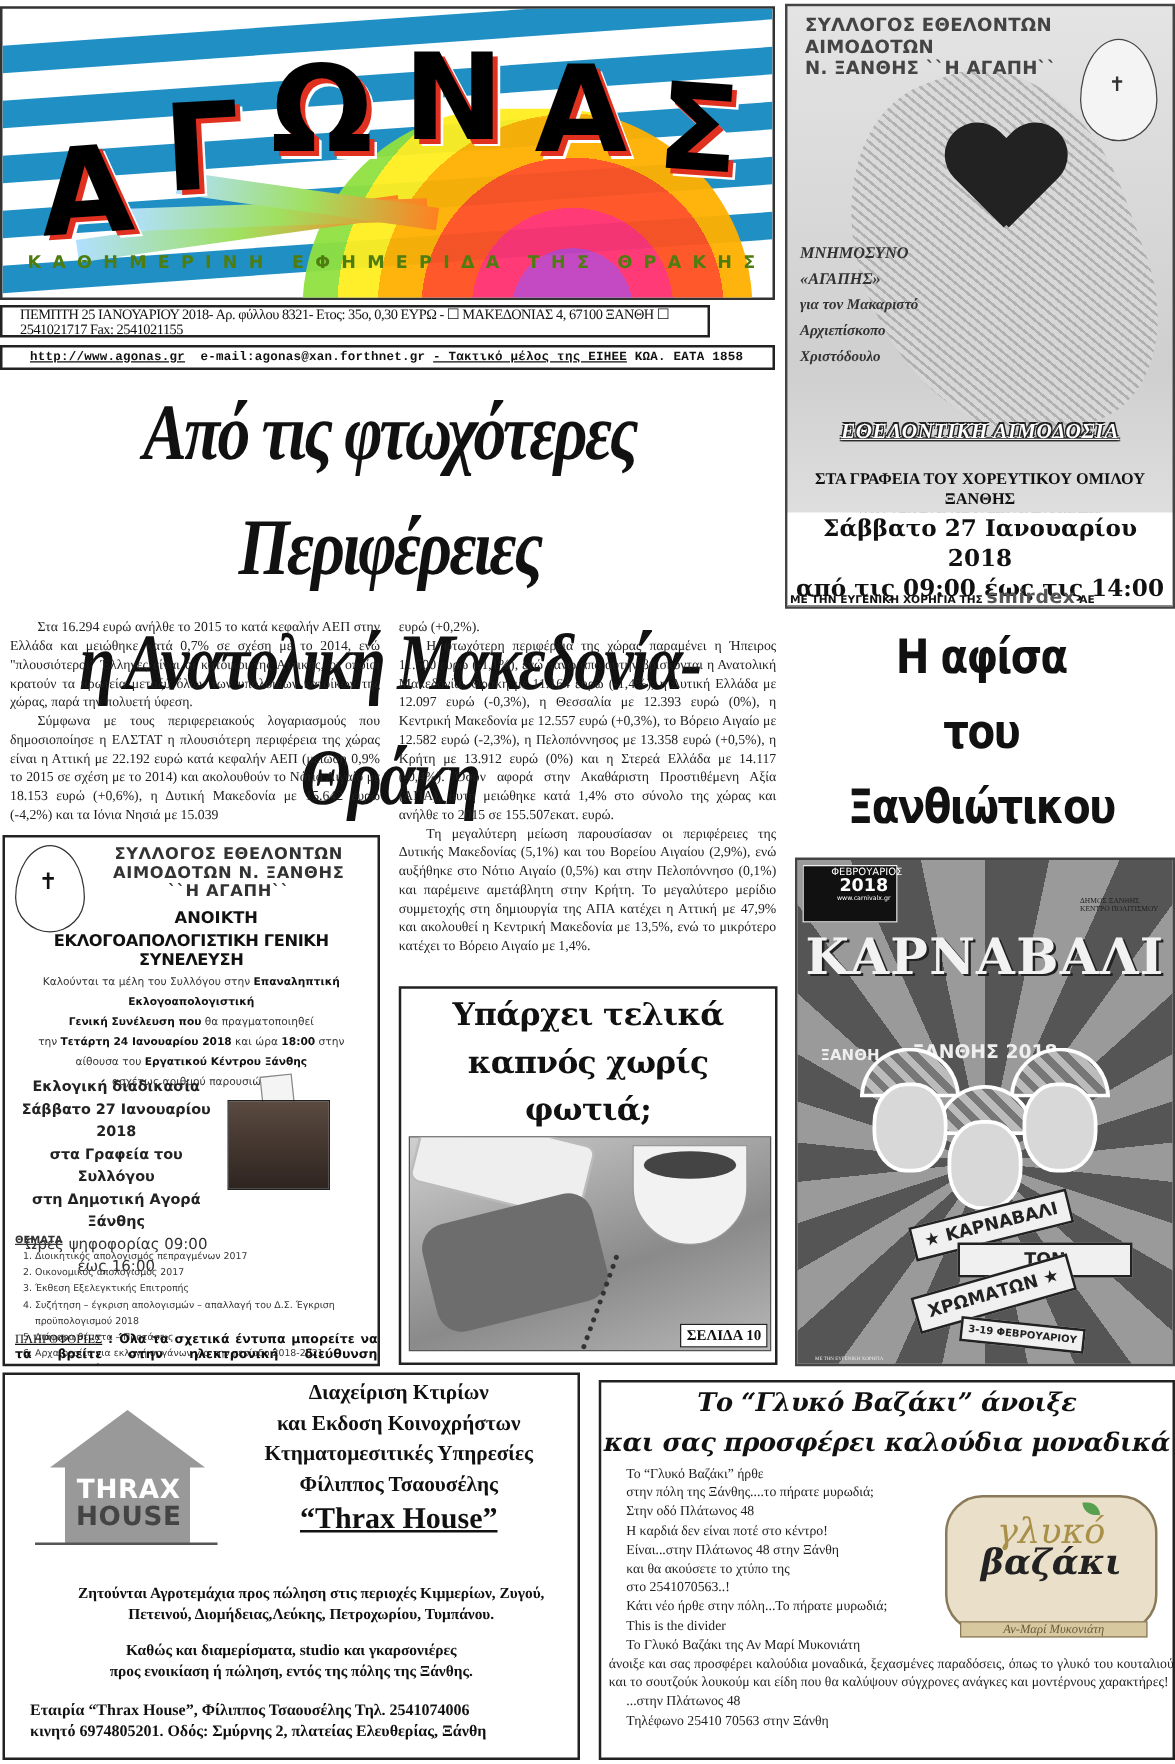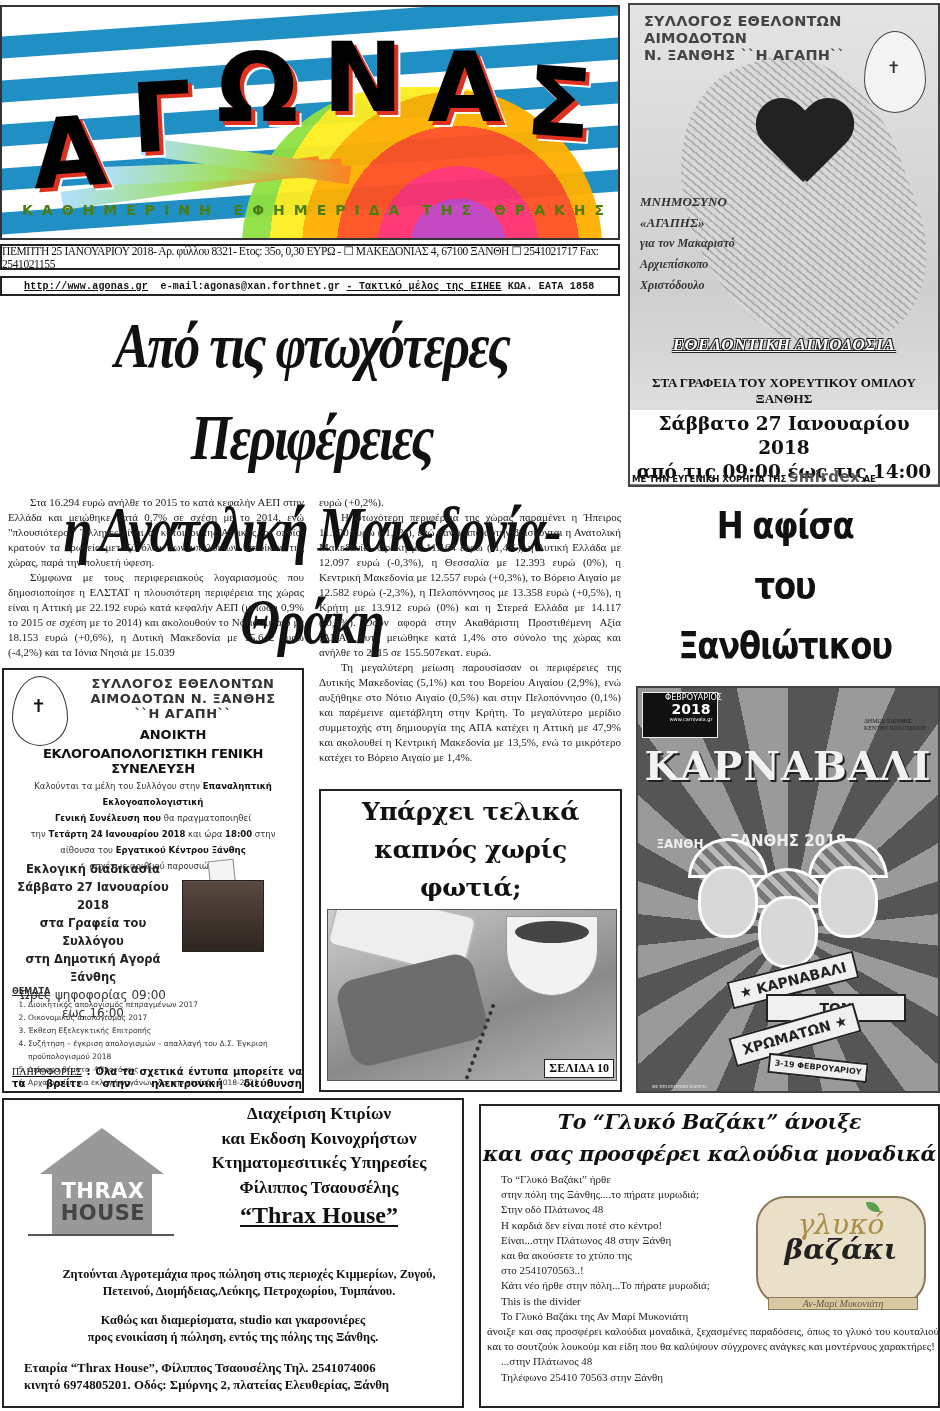--- a/index.html
+++ b/index.html
@@ -14,21 +14,21 @@
   #masthead .beam { position: absolute; height: 18px; background: linear-gradient(90deg, #b0e0ff, #a0e060, #ff8020); transform-origin: left center; }
   #masthead .title { position: absolute; left: 30px; top: 10px; width: 560px; display: flex; justify-content: space-between; font-family: "DejaVu Sans", sans-serif; font-weight: 900; font-size: 96px; color: #000; text-shadow: 4px 4px 0 #e03020, 6px 6px 0 #fff; }
   #masthead .title span:nth-child(1){ transform: translateY(80px) rotate(-4deg); }
   #masthead .title span:nth-child(2){ transform: translateY(45px) rotate(-3deg); }
   #masthead .title span:nth-child(3){ transform: translateY(15px); }
   #masthead .title span:nth-child(4){ transform: translateY(5px); }
   #masthead .title span:nth-child(5){ transform: translateY(15px); }
   #masthead .title span:nth-child(6){ transform: translateY(30px) rotate(4deg); }
   #masthead .subtitle { position: absolute; left: 20px; bottom: 20px; width: 580px; font-family: "DejaVu Sans", sans-serif; font-weight: 900; font-size: 14px; letter-spacing: 9px; color: #4d7c0f; white-space: nowrap; }
 
-  #issue-bar { left: 0; top: 244px; width: 620px; height: 26px; border: 2px solid #222; font-size: 11.5px; display: flex; align-items: center; letter-spacing: -0.4px; }
+  #issue-bar { left: 0; top: 244px; width: 568px; height: 26px; border: 2px solid #222; font-size: 11.5px; display: flex; align-items: center; padding-left: 14px; letter-spacing: -0.4px; }
   #url-bar { left: 0; top: 276px; width: 620px; height: 20px; border: 2px solid #222; font-size: 10px; font-weight: bold; display: flex; align-items: center; padding-left: 22px; font-family: "Liberation Mono", monospace; letter-spacing: 0.2px; }
   #url-bar .u { text-decoration: underline; }
 
   
   #headline { left: 0; top: 300px; width: 625px; font-family: "Liberation Serif", serif; font-style: italic; font-weight: bold; font-size: 64px; line-height: 92px; text-align: center; letter-spacing: -2.5px; transform: scaleX(0.82); transform-origin: left top; width: 760px; }
 
   
   .article { font-size: 11px; line-height: 15px; text-align: justify; color: #222; }
   .article p { text-indent: 22px; }
   #col1 { left: 8px; top: 495px; width: 296px; }

